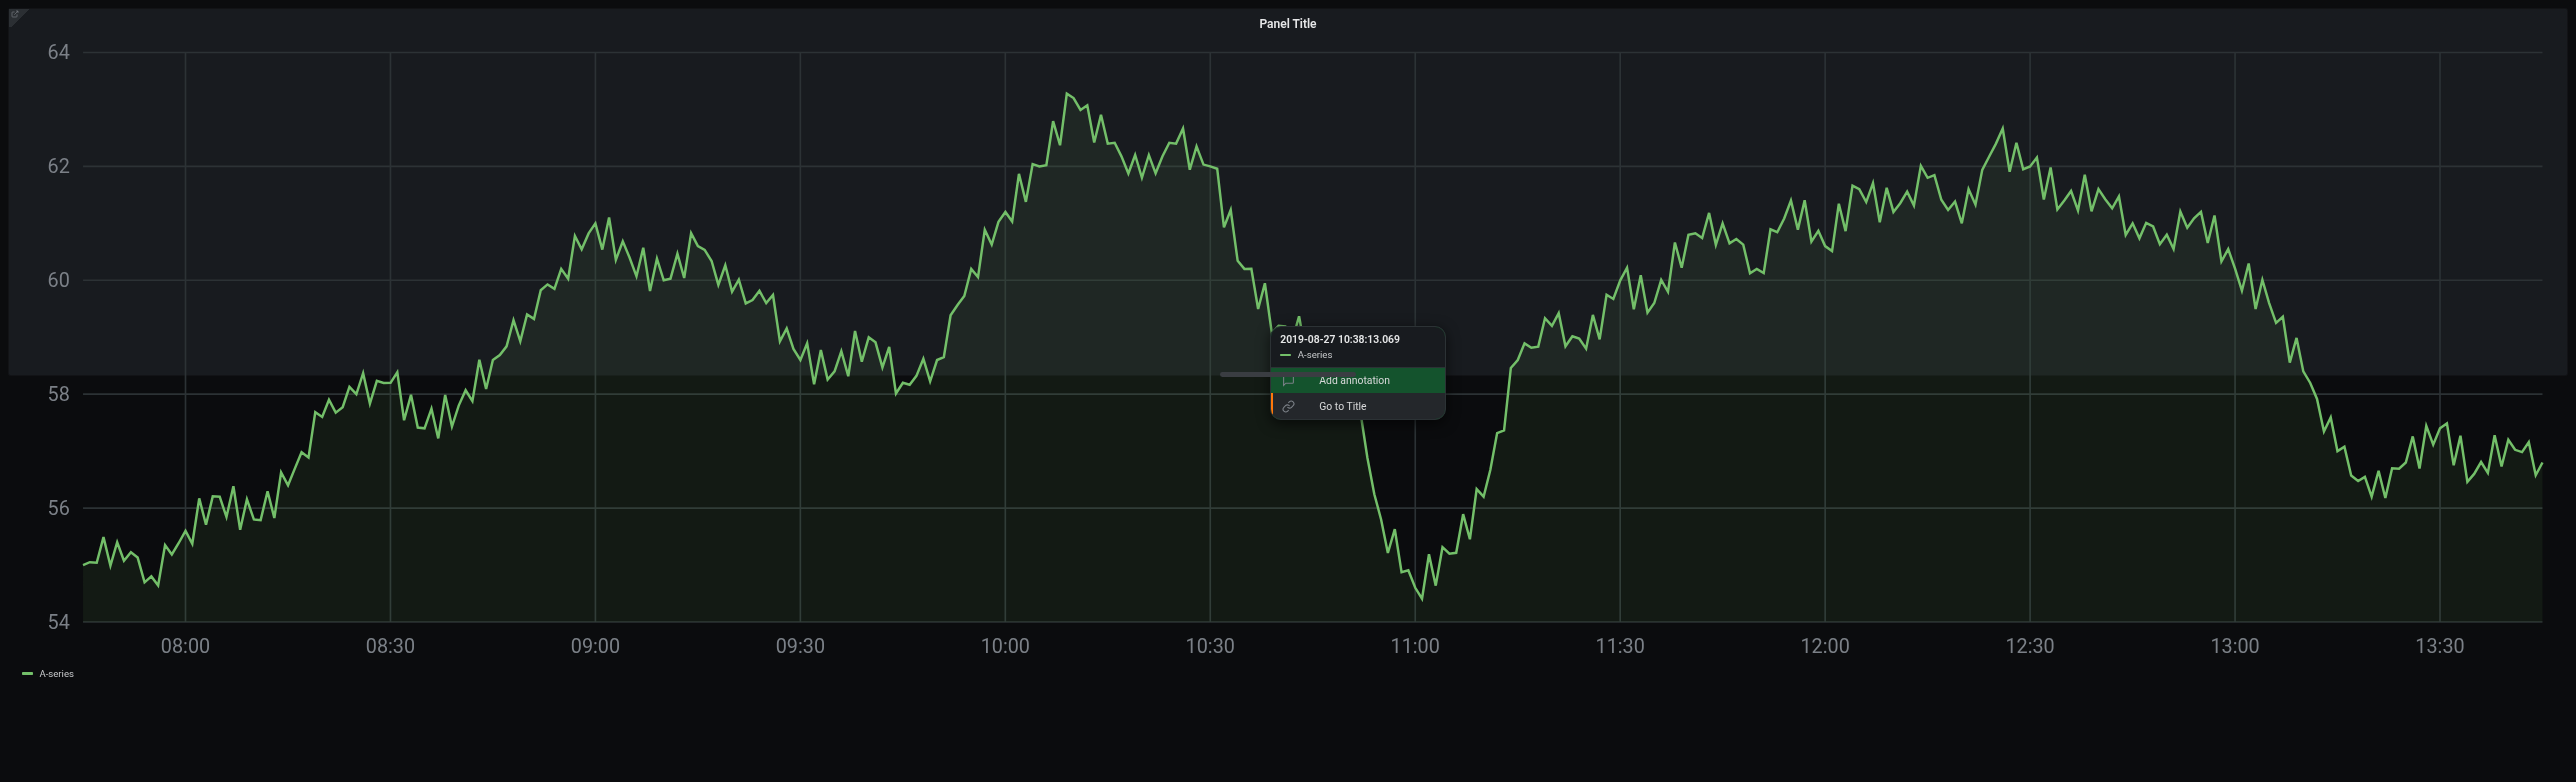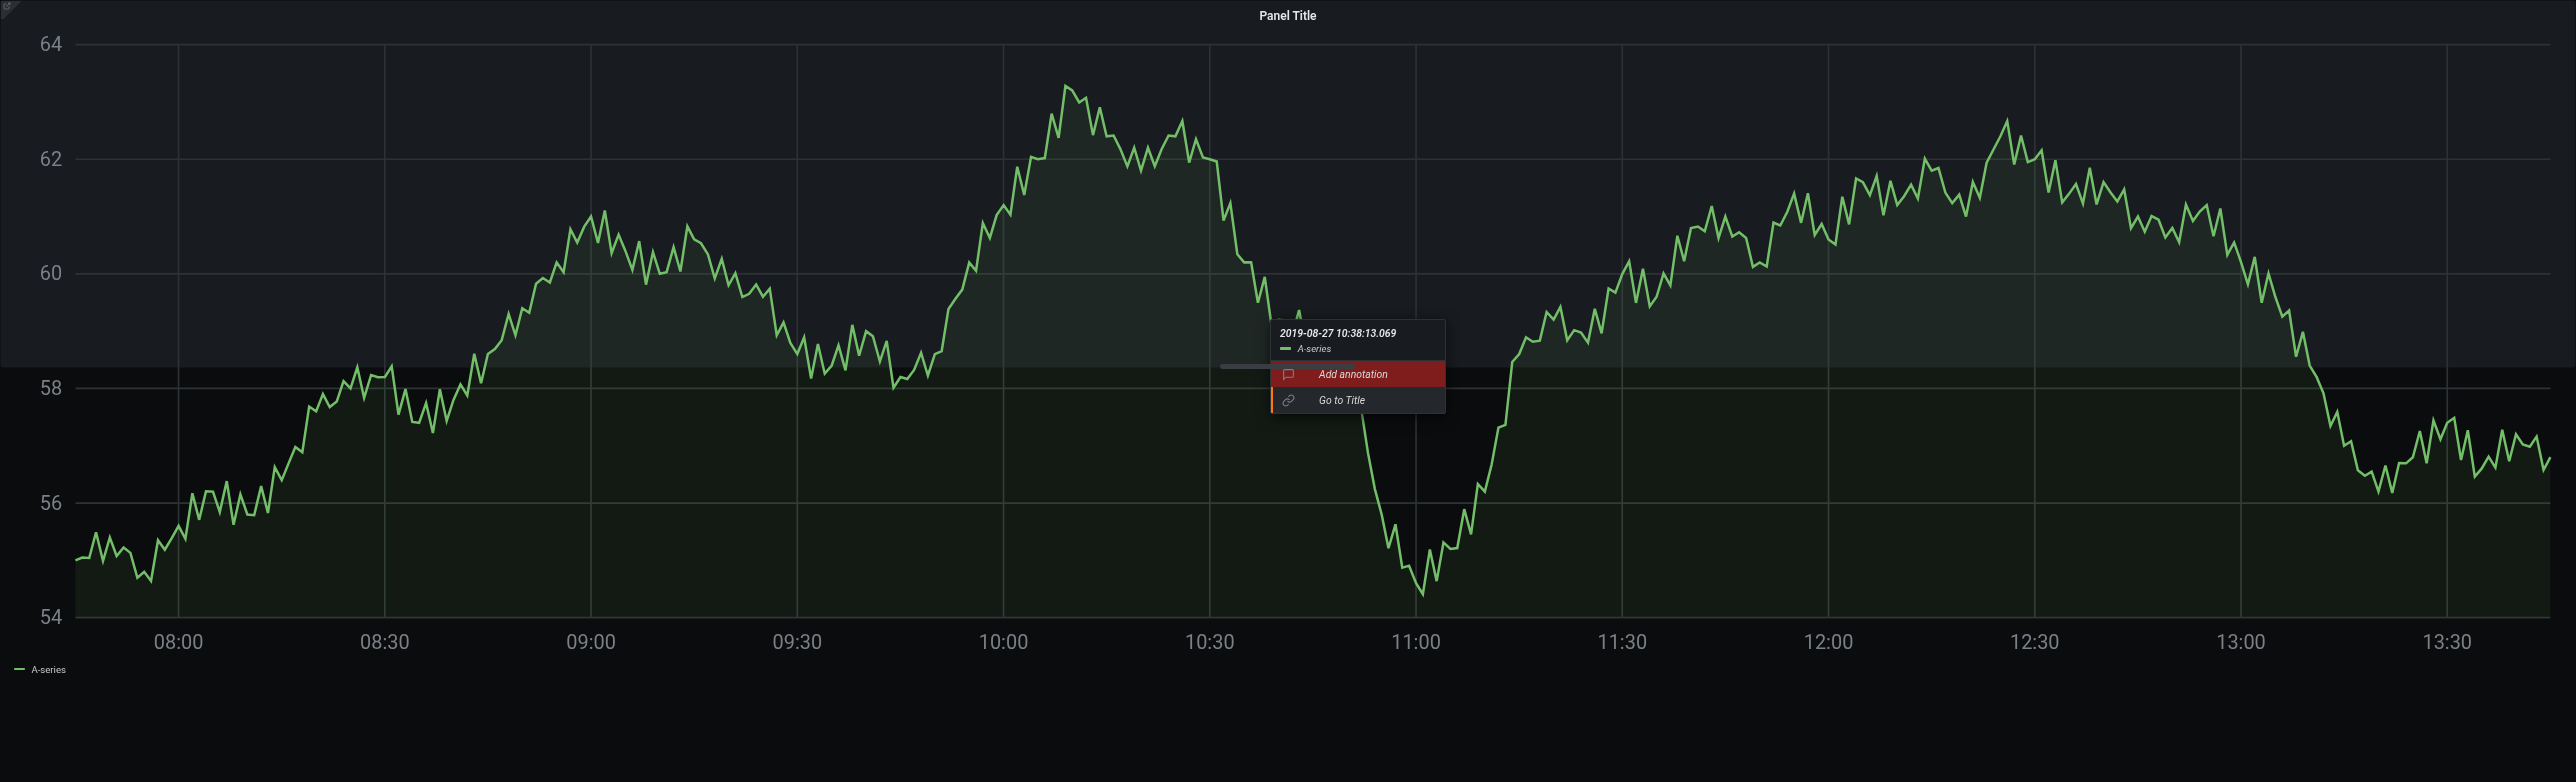--- a/index.html
+++ b/index.html
@@ -1,17 +1,17 @@
 <!DOCTYPE html>
 <html style="font-size:13px"><head>
 <meta charset="utf-8">
 <style>
   * { box-sizing: border-box; margin: 0; padding: 0; }
   html, body { width: 100%; height: 100%; background: #0b0c0e; font-family: -apple-system, BlinkMacSystemFont, "Segoe UI", Roboto, Helvetica, Arial, sans-serif; color: #d8d9da; }
-  .outer { }
+  .outer { padding: 8px; }
   .panel {
     position: relative;
     background: #181b1f;
     border: 0.8px solid #121316;
     border-radius: 2.4px;
     width: 100%;
     height: 368px;
     padding: 6.4px 8px 3.2px 8px;
     display: flex;
     flex-direction: column;
@@ -48,27 +48,26 @@
     padding: 4.8px 4.8px 1.6px 4.8px;
     font-size: 9.6px;
     color: #c7c9cb;
   }
   .legend-swatch {
     width: 11.2px; height: 2.4px; background: #73bf69; border-radius: 0.8px;
   }
   
   .ctx-menu {
     position: absolute;
-    background: #7f1d1d;
+    background: #14532d;
     border: 0.8px solid #2c3235;
-    border-radius: 2px;
+    border-radius: 11px;
     box-shadow: 0 3.2px 13px rgba(0,0,0,0.6);
     min-width: 176px;
     overflow: hidden;
-    font-style: italic;
   }
   .ctx-header {
     padding: 6.4px 9.6px;
     border-bottom: 0.8px solid #2c3235;
     background: #181b1f;
   }
   .ctx-ts { font-size: 10.4px; font-weight: 600; color: #e6e7e8; }
   .ctx-series { display:flex; align-items:center; gap:6.4px; font-size:9.6px; color:#c7c9cb; margin-top:3.2px; }
   .ctx-series-swatch { width:11.2px; height:2.4px; background:#73bf69; border-radius:0.8px; }
   .ctx-item {

